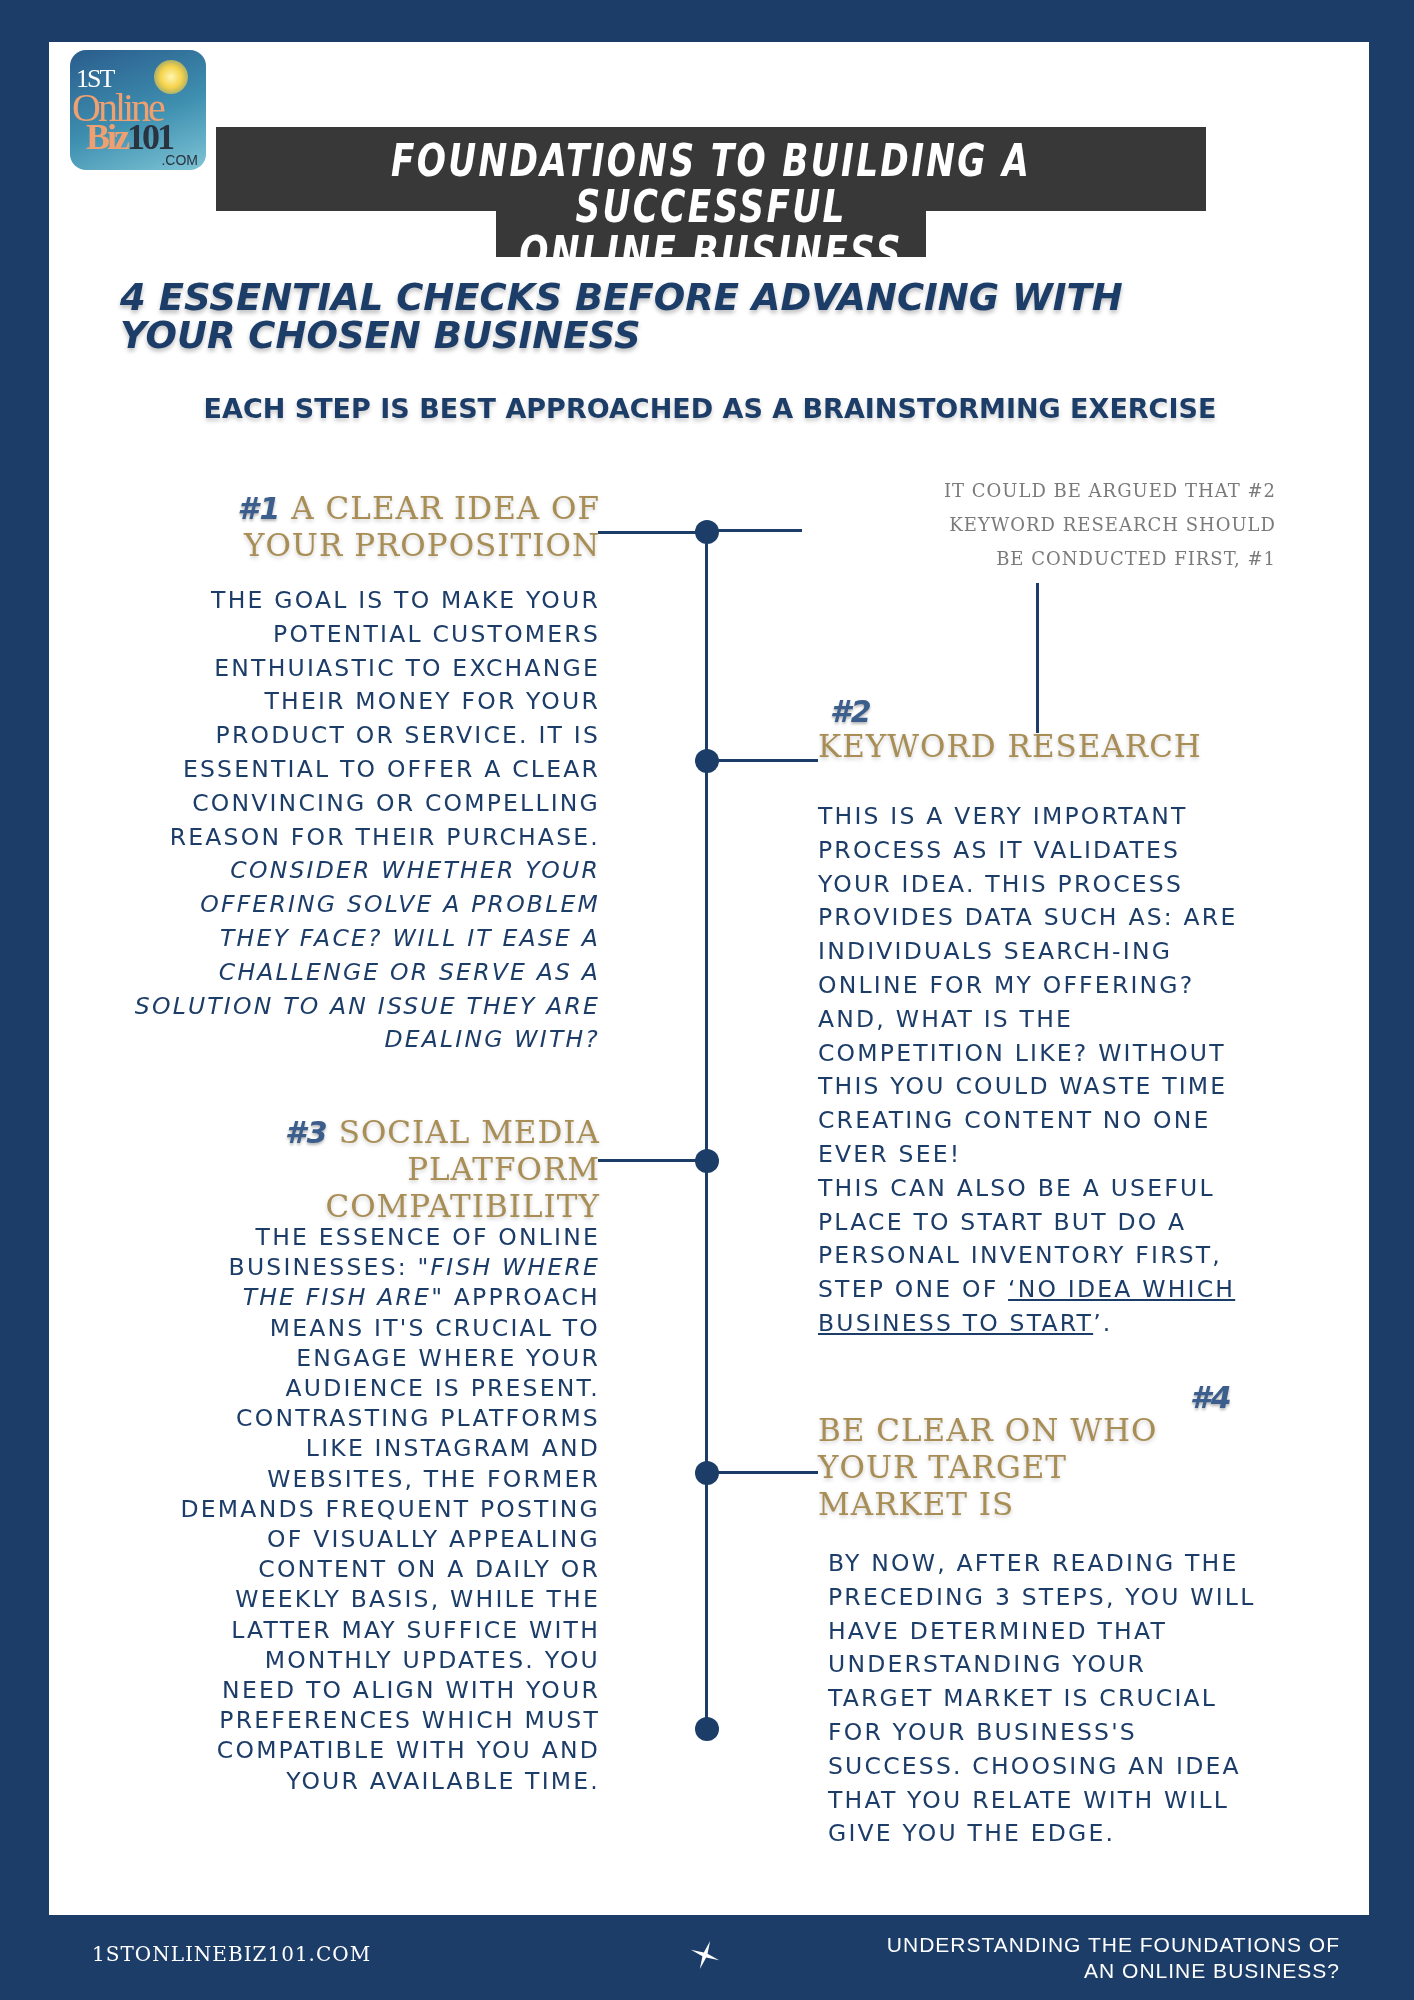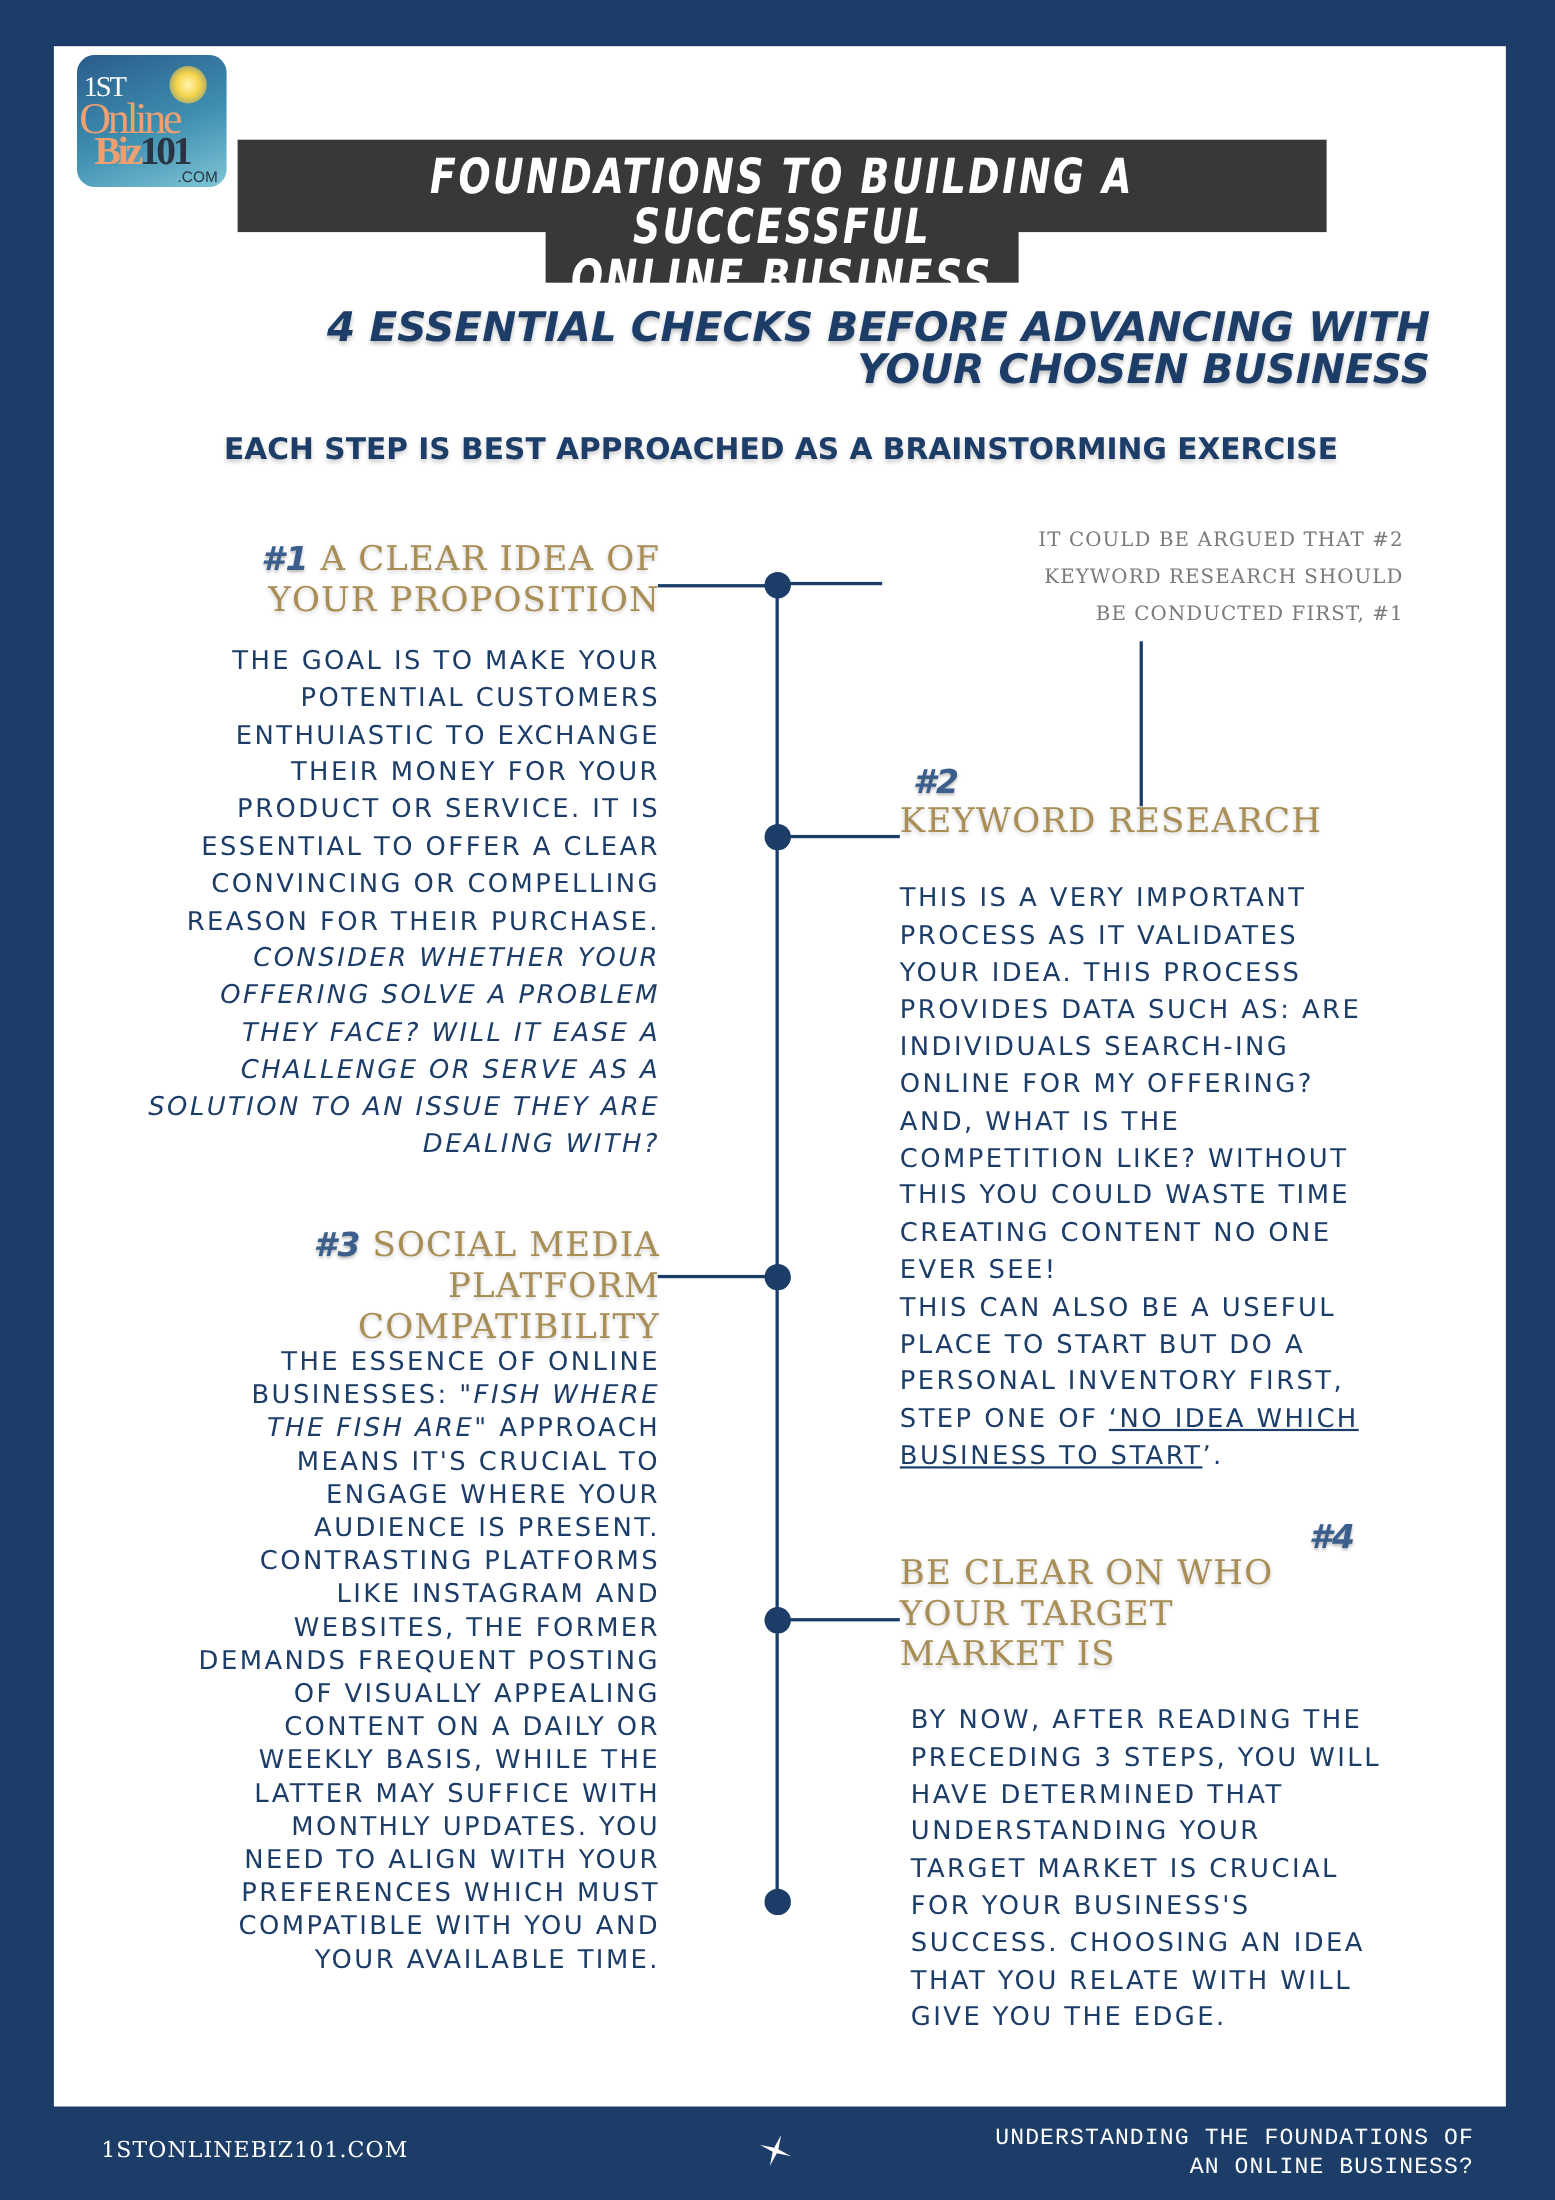--- a/index.html
+++ b/index.html
@@ -50,21 +50,21 @@
     font-family: "DejaVu Sans", sans-serif;
     font-weight: bold; font-style: italic;
     font-size: 44px; line-height: 46px;
     color: #ffffff;
     letter-spacing: 3px;
     transform: scaleX(0.78);
     transform-origin: center top;
   }
   .subtitle {
     position: absolute; left: 120px; top: 279px; width: 1180px;
-    text-align: right;
+    text-align: left;
     font-family: "DejaVu Sans", sans-serif;
     font-weight: bold; font-style: italic;
     font-size: 37px; line-height: 38px;
     color: #1d3d69;
     text-shadow: 0 3px 4px rgba(0,0,0,0.25);
   }
   .tagline {
     position: absolute; left: 120px; top: 393px; width: 1180px;
     text-align: center;
     font-family: "DejaVu Sans", sans-serif;
@@ -118,21 +118,21 @@
   }
 
   .footer-left {
     position: absolute; left: 92px; top: 1942px;
     font-family: "DejaVu Serif", serif;
     font-size: 20px; color: #ffffff; letter-spacing: 1px;
   }
   .footer-right {
     position: absolute; left: 730px; top: 1932px; width: 610px;
     text-align: right;
-    font-family: Liberation Mono, monospace;
+    font-family: Liberation Sans, sans-serif;
     font-size: 21px; line-height: 26px; color: #ffffff; letter-spacing: 1px;
   }
   .sparkle {
     position: absolute; left: 690px; top: 1940px; width: 30px; height: 30px;
   }
 </style>
 </head>
 <body>
 
 <div class="page"></div>

